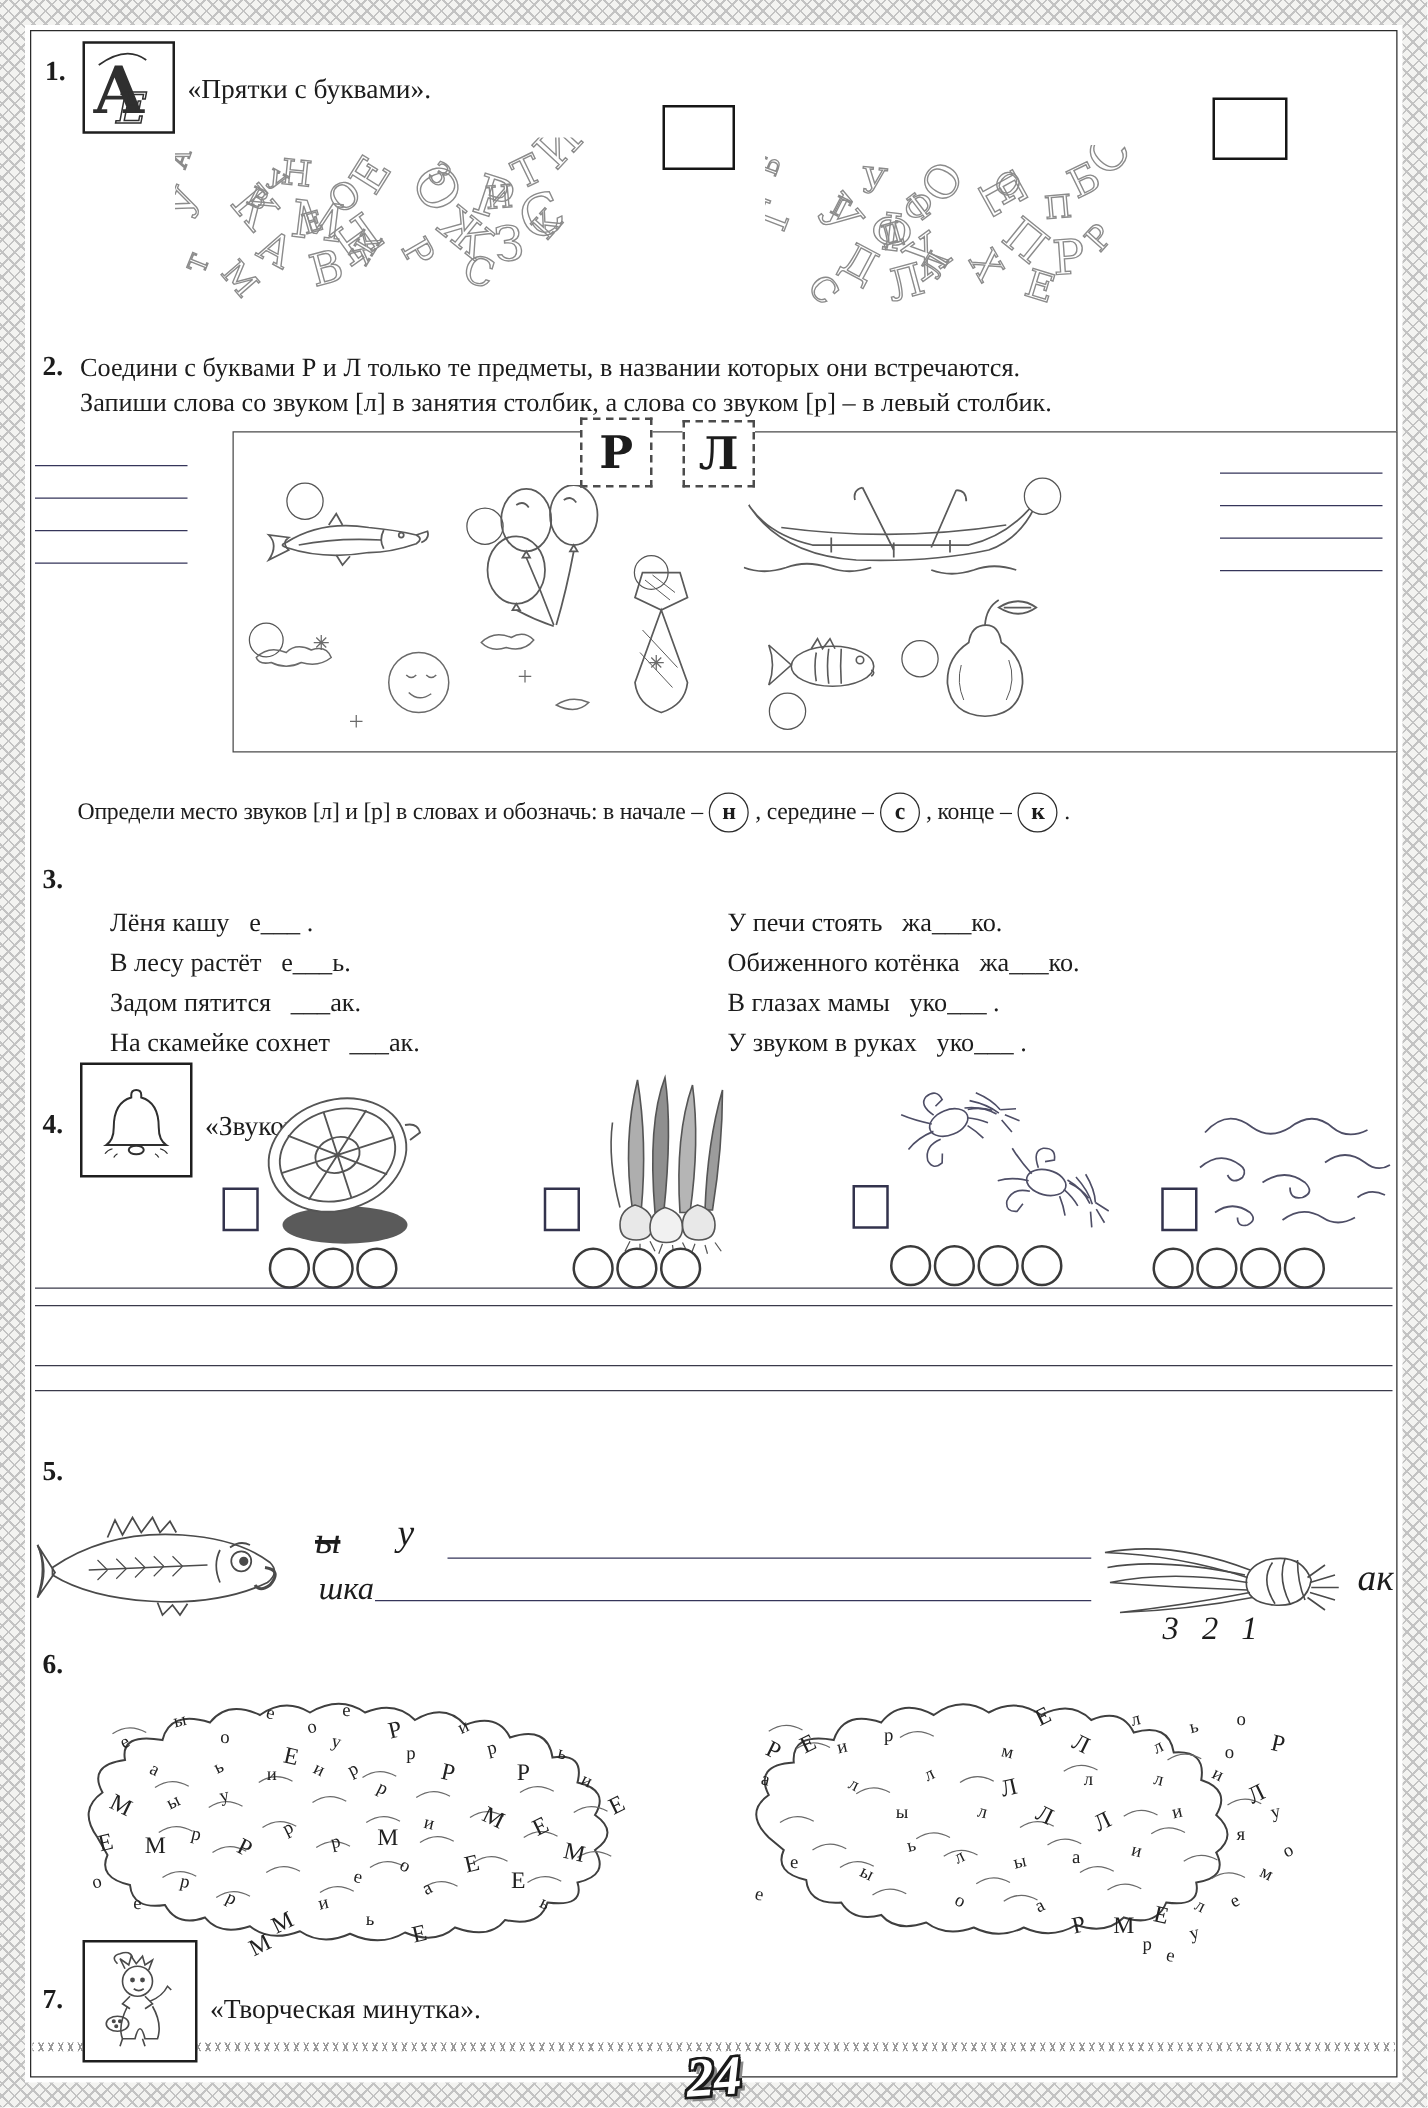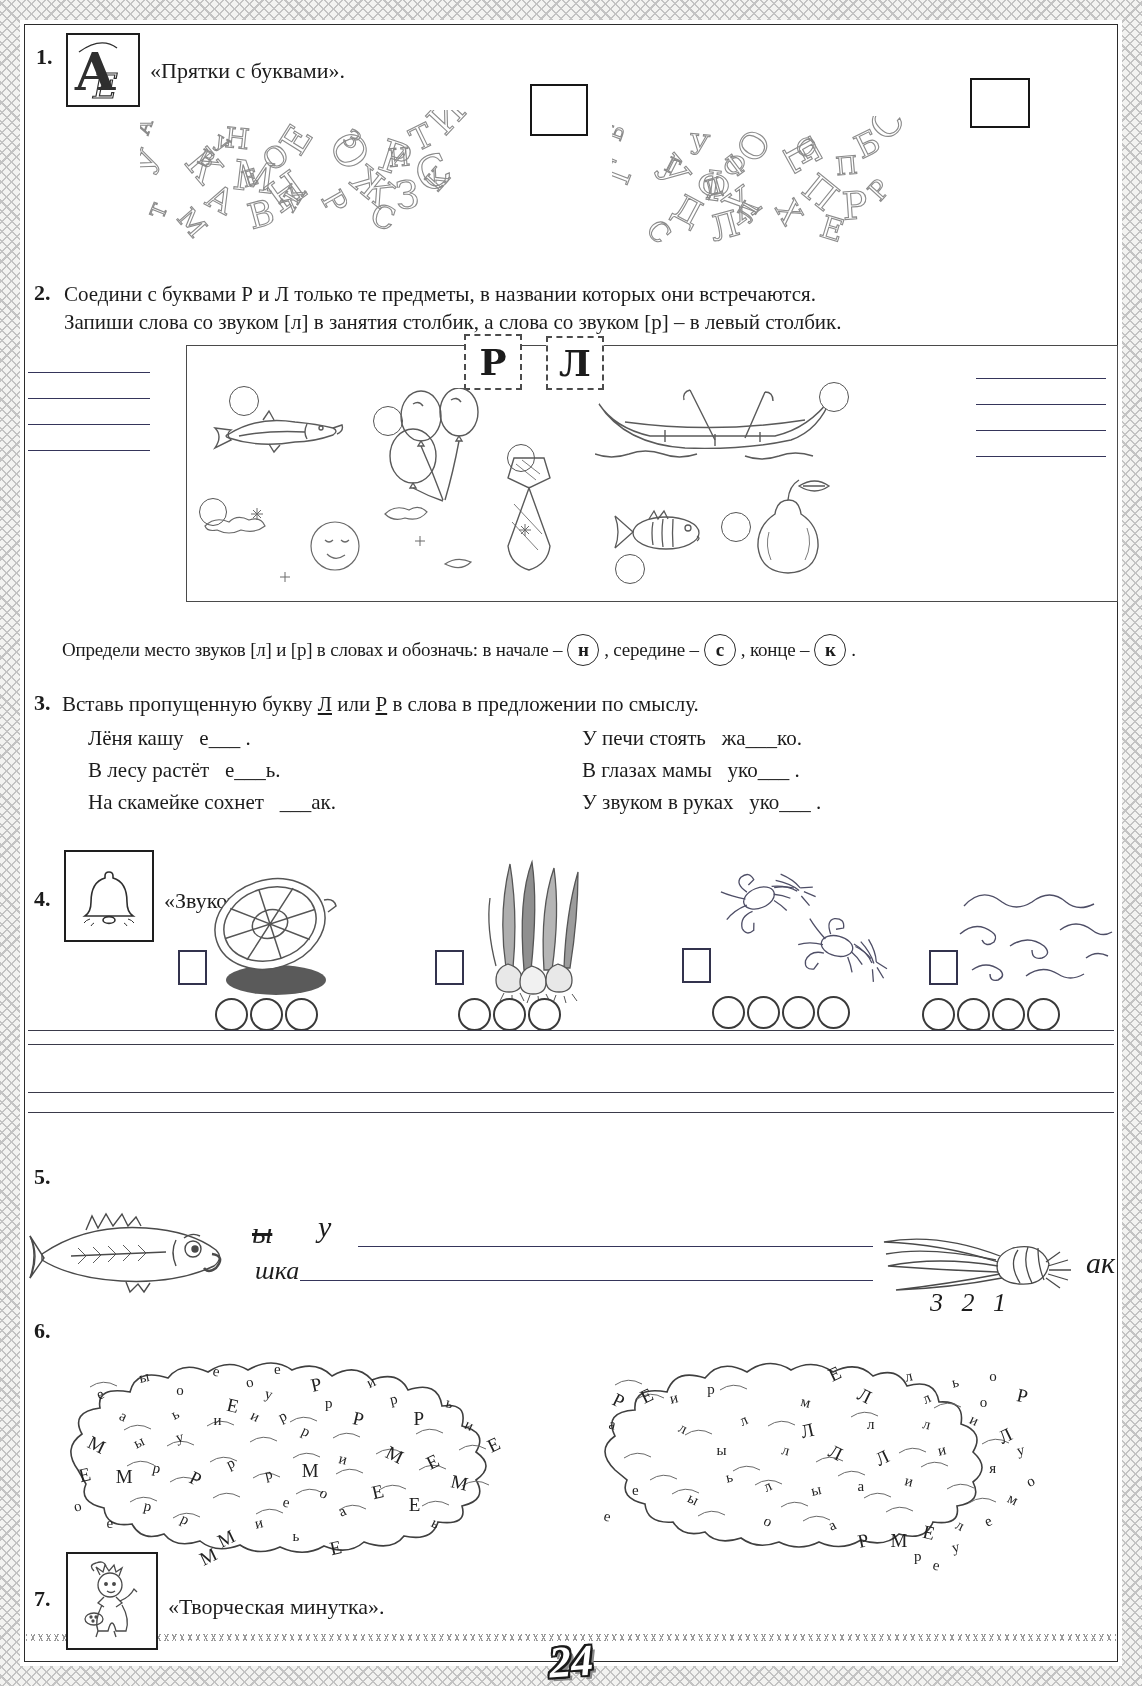--- a/index.html
+++ b/index.html
@@ -231,30 +231,29 @@
     <span>Определи место звуков [л] и [р] в словах и обозначь: в начале –</span>
     <span class="legend-circ">н</span>
     <span>,  середине –</span>
     <span class="legend-circ">с</span>
     <span>,  конце –</span>
     <span class="legend-circ">к</span>
     <span>.</span>
   </div>
 
   <div class="abs num" style="left:34px;top:690px;">3.</div>
-  <div class="abs txt" style="left:62px;top:690px;width:1000px;">
-    <span>Вставь пропущенную букву </span><span class="u">Л</span><span> или </span><span class="u">Р</span><span> в слова в предложении по смыслу.</span>
-  </div>
   <div class="abs" style="left:88px;top:722px;width:470px;">
       <div class="sentence">Лёня кашу   е___ .</div>
       <div class="sentence">В лесу растёт   е___ь.</div>
+      <div class="sentence">Задом пятится   ___ак.</div>
       <div class="sentence">На скамейке сохнет   ___ак.</div>
     </div>
   <div class="abs" style="left:582px;top:722px;width:480px;">
       <div class="sentence">У печи стоять   жа___ко.</div>
+      <div class="sentence">Обиженного котёнка   жа___ко.</div>
       <div class="sentence">В глазах мамы   уко___ .</div>
       <div class="sentence">У звуком в руках   уко___ .</div>
     </div>
 
   <div class="abs num" style="left:34px;top:886px;">4.</div>
   <div class="abs icon-box" style="left:64px;top:850px;width:86px;height:88px;">
     <svg width="62" height="64" viewBox="0 0 62 64">
       <g fill="none" stroke="#2f2f2f" stroke-width="1.6">
         <path d="M31,8 q4,0 4,4 l0,2 q14,4 14,24 q0,10 6,14 l-48,0 q6,-4 6,-14 q0,-20 14,-24 l0,-2 q0,-4 4,-4 Z"></path>
         <ellipse cx="31" cy="56" rx="6" ry="3.4"></ellipse>

